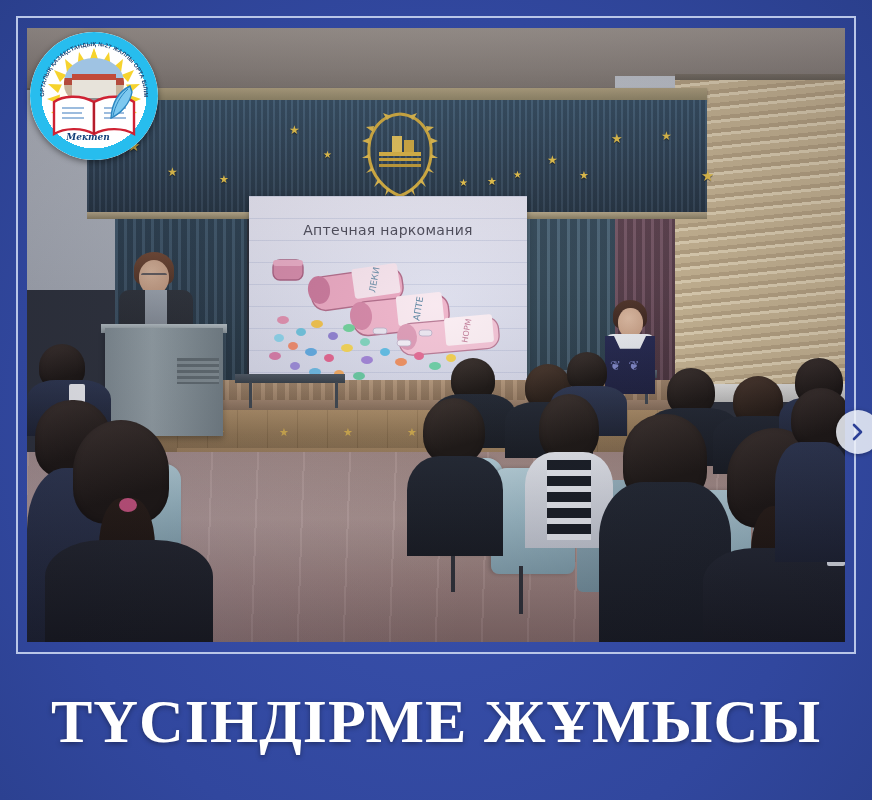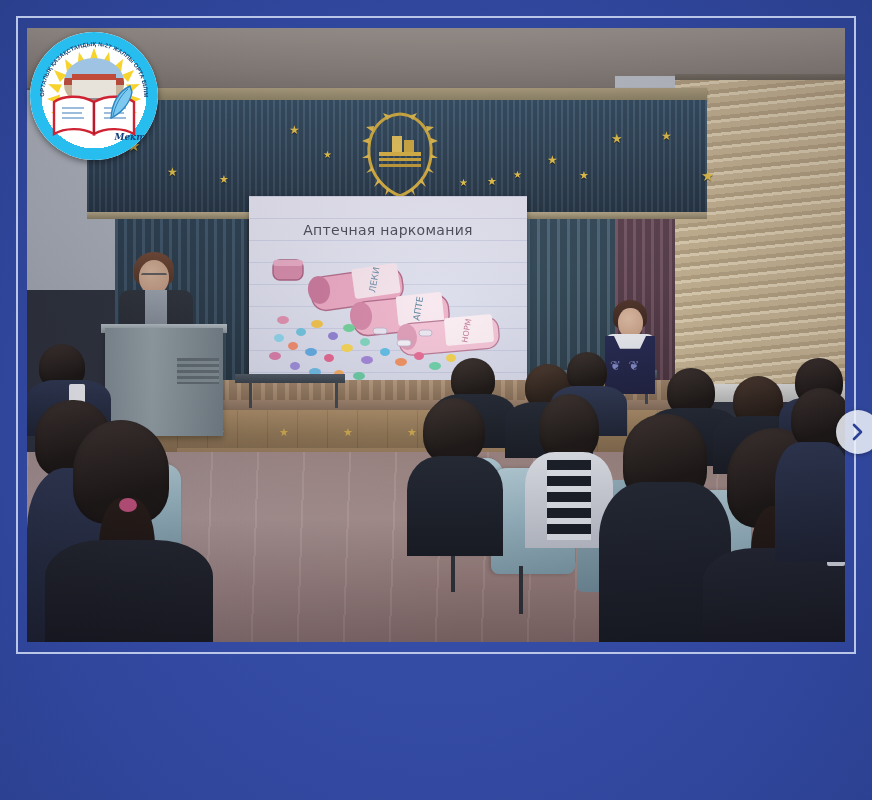--- a/index.html
+++ b/index.html
@@ -356,22 +356,22 @@
     background: linear-gradient(180deg, #9fc3e3 0 42%, #b44a3c 42% 56%, #c9b49c 56% 82%, #8f8f8f 82% 100%);
     overflow: hidden;
   }
   .logo-photo .bldg {
     position:absolute; left: 8px; top: 16px; width: 44px; height: 24px;
     background: linear-gradient(180deg,#c14b3a 0 26%, #e7e3da 26% 100%);
   }
   .logo-book { position: absolute; left: 20px; top: 62px; width: 88px; height: 46px; }
   .logo-quill { position: absolute; left: 78px; top: 52px; width: 28px; height: 40px; }
   .logo-script {
-    position: absolute; left: 0; right: 0; top: 100px;
-    text-align: right; font-size: 9px; color: #13407a;
+    position: absolute; left: 0; right: 12px; top: 100px;
+    text-align: center; font-size: 9px; color: #13407a;
     font-family: "DejaVu Serif", serif; font-style: italic; font-weight: bold;
   }
 
   
   #next-btn {
     position: absolute;
     right: -8px; top: 410px;
     width: 44px; height: 44px;
     border-radius: 50%;
     background: rgba(238,241,248,.86);
@@ -692,14 +692,15 @@
 
     <div class="logo-script">Мектеп</div>
   </div>
 
   <div id="next-btn">
     <svg width="18" height="18" viewBox="0 0 18 18">
       <path d="M5 2 L12 9 L5 16" fill="none" stroke="#2b3f96" stroke-width="2.6" stroke-linecap="round" stroke-linejoin="round"></path>
     </svg>
   </div>
 
+  <div id="headline">ТҮСІНДІРМЕ ЖҰМЫСЫ</div>
 
 </div>
 
 </body></html>

